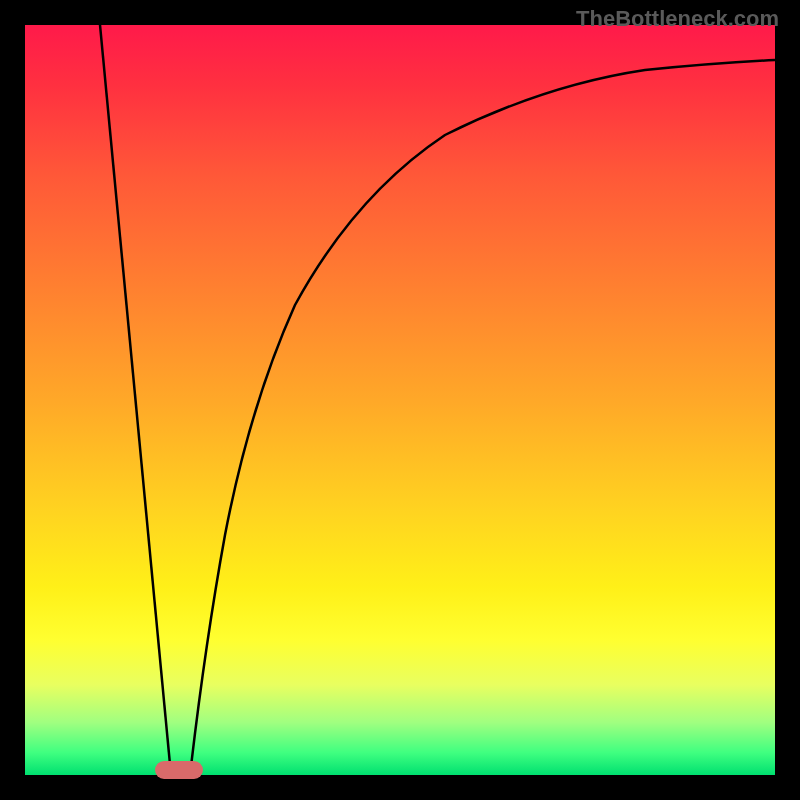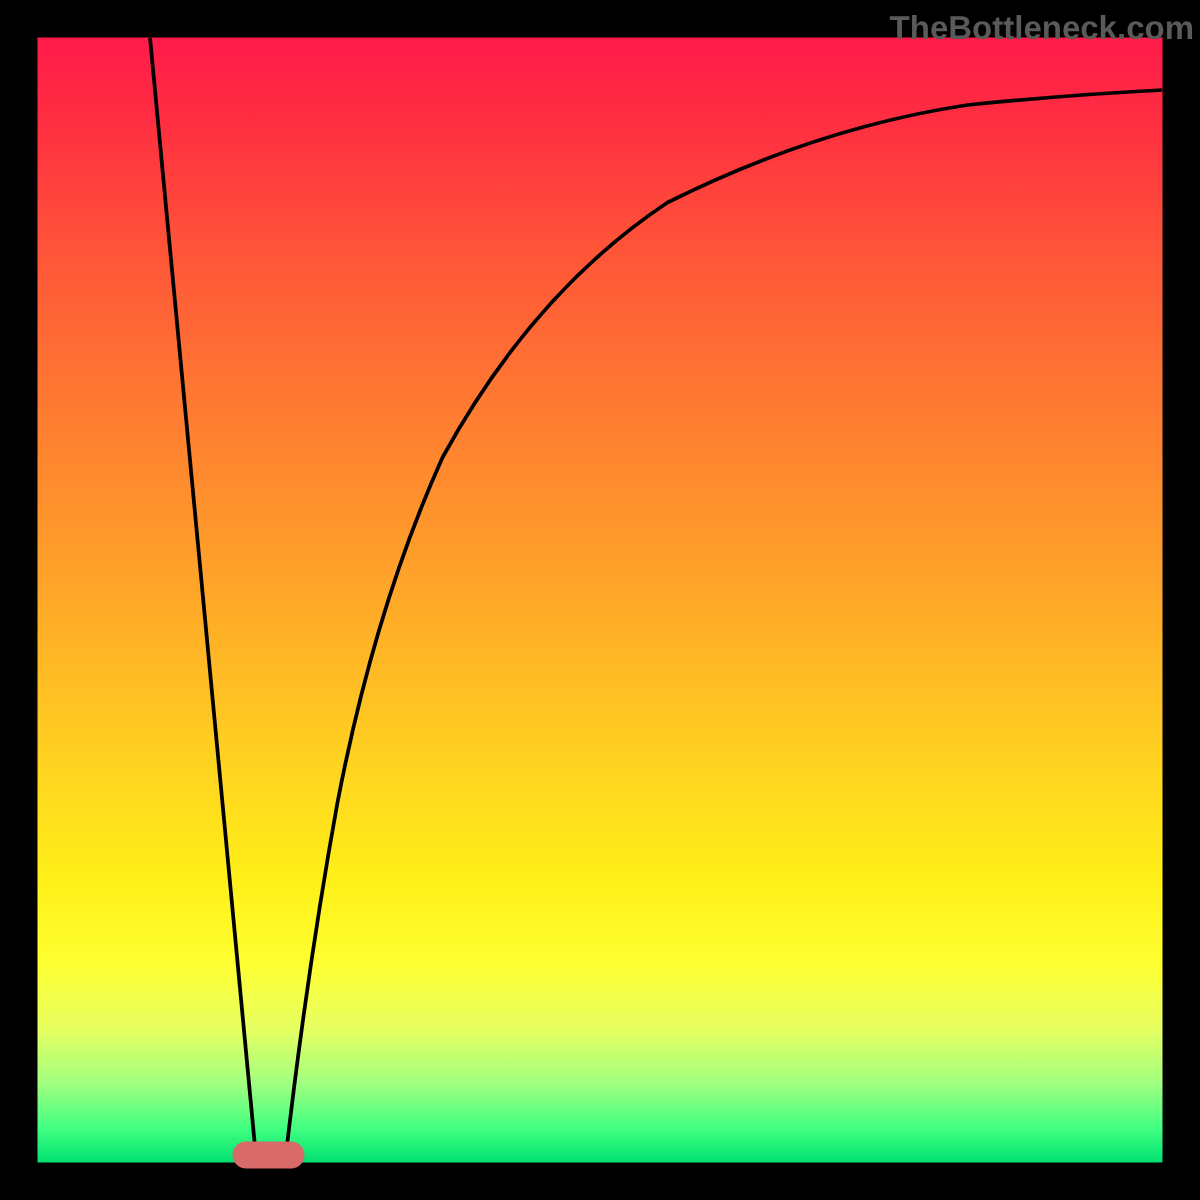--- a/index.html
+++ b/index.html
@@ -28,21 +28,21 @@
       #ffff30 82%,
       #e8ff60 88%,
       #a0ff80 93%,
       #40ff80 97%,
       #00e070 100%
     );
   }
   .watermark {
     position: absolute;
     top: 6px;
-    right: 4px;
+    right: 21px;
     font-size: 22px;
     font-weight: bold;
     color: #5a5a5a;
     letter-spacing: 0px;
   }
   svg.curves {
     position: absolute;
     left: 0;
     top: 0;
     width: 750px;

